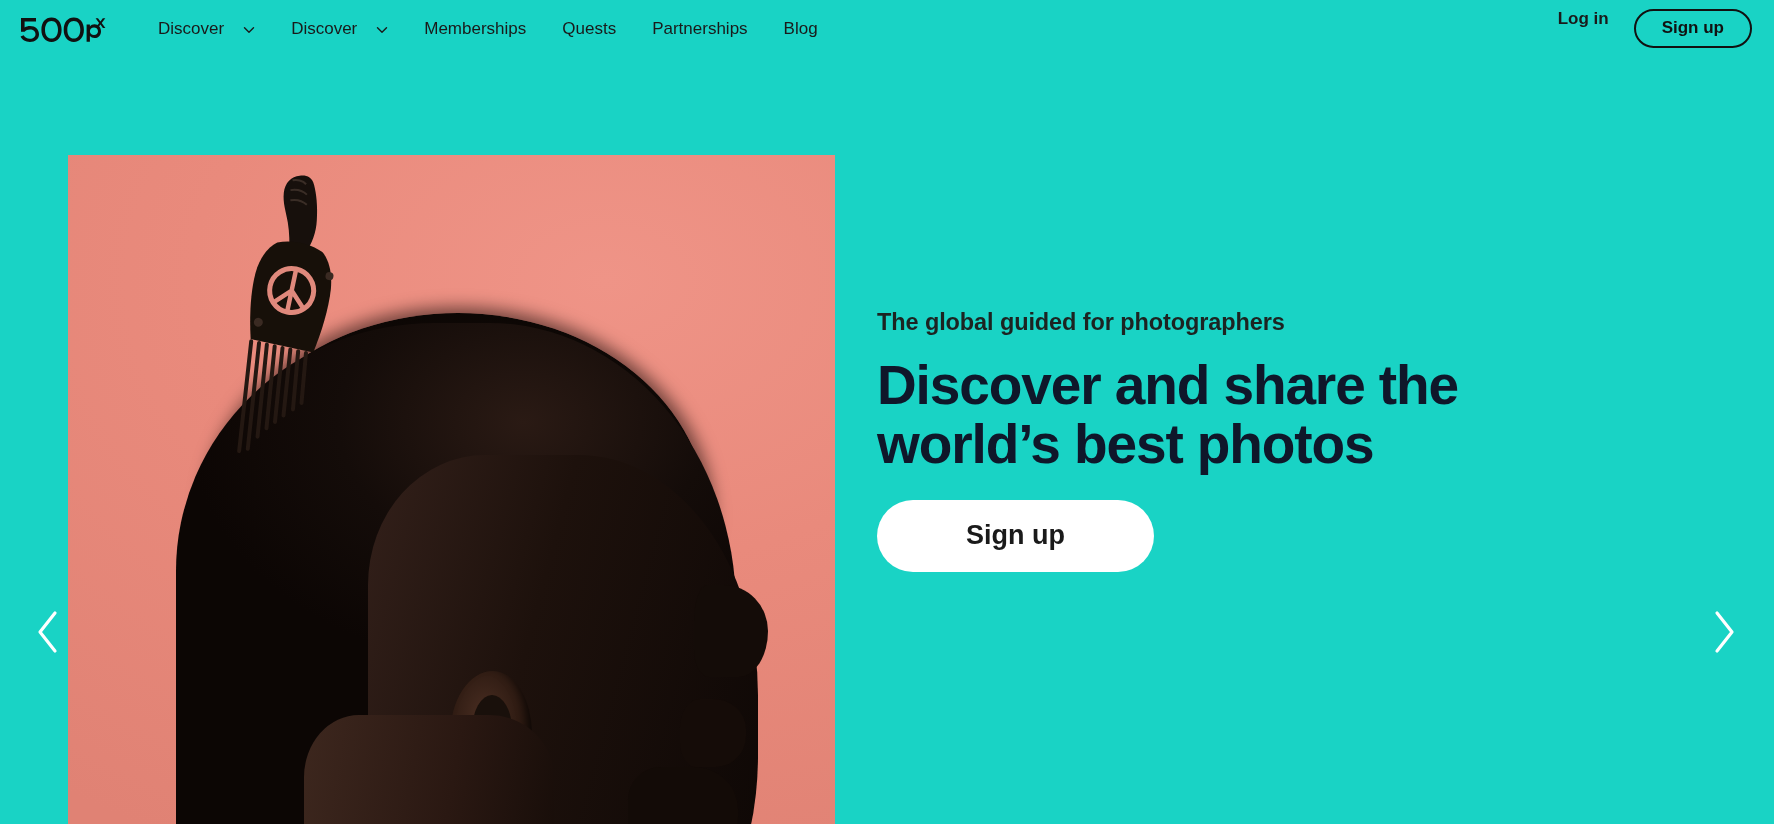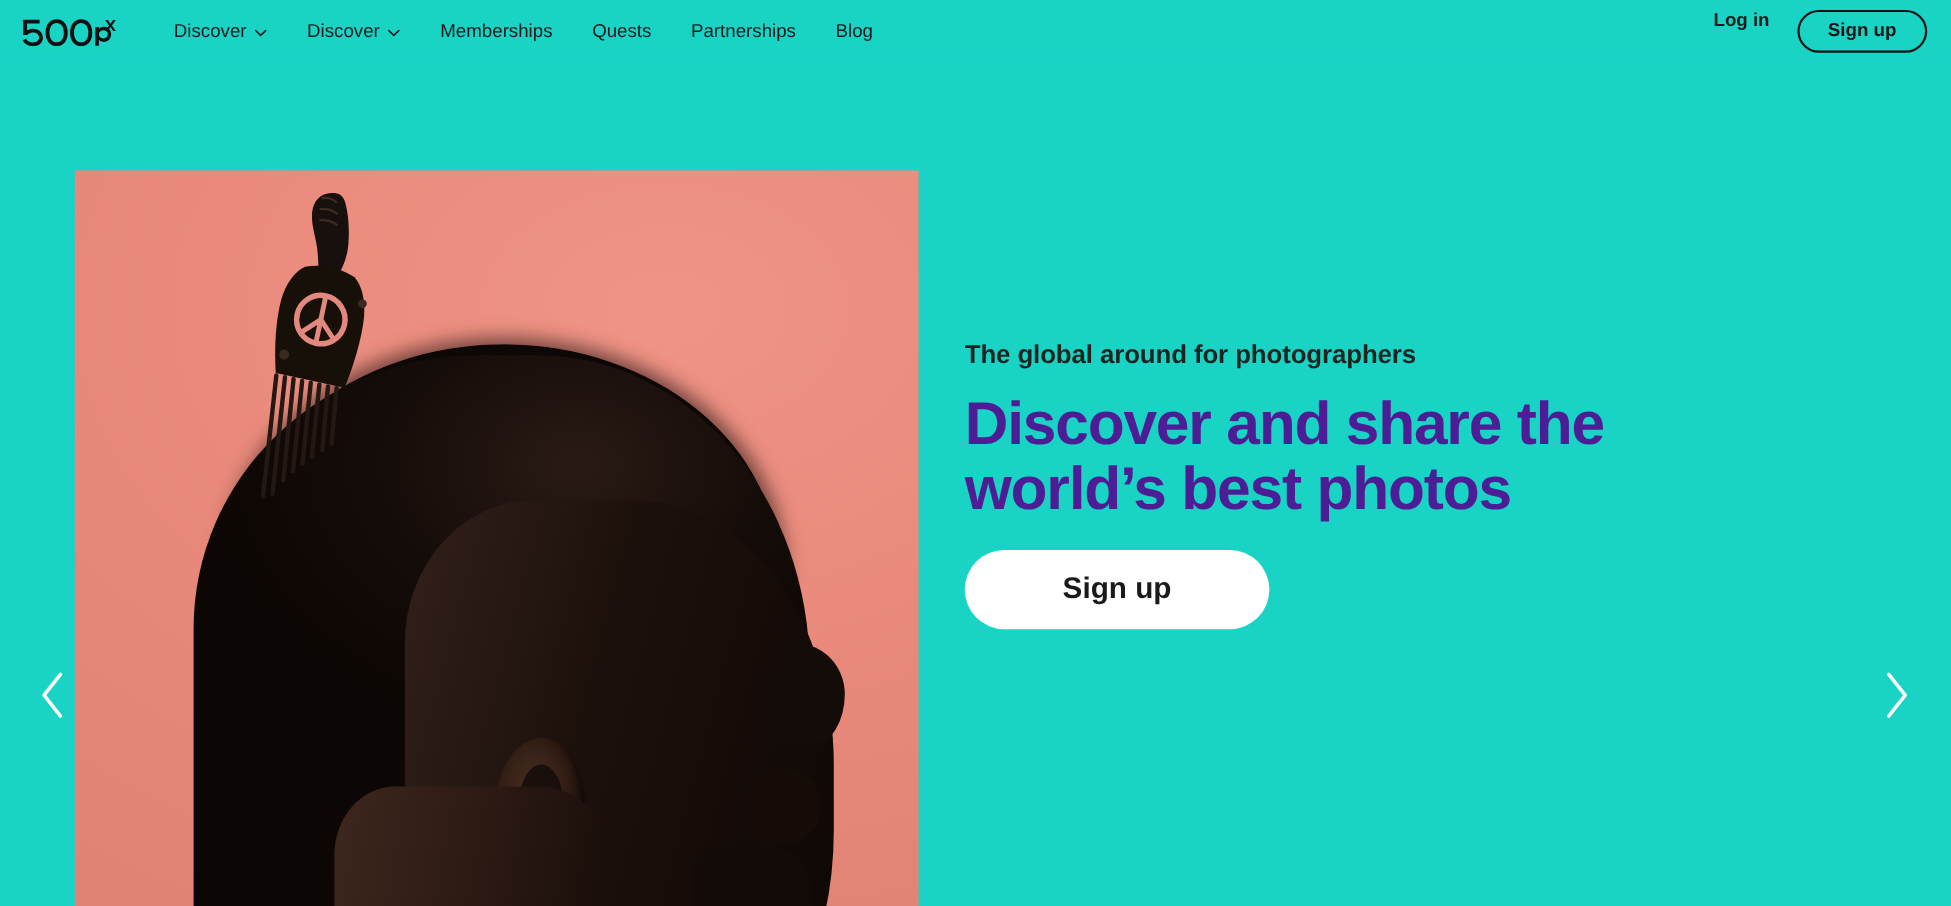--- a/index.html
+++ b/index.html
@@ -28,21 +28,21 @@
   }
   .logo svg { display:block; }
 
   .nav {
     display:flex; align-items:center;
     margin-left:52px;
     gap:0;
   }
   .nav-item {
     display:flex; align-items:center;
-    gap:7px;
+    gap:19px;
     color:#1a1a1a;
     font-size:17px;
     line-height:1;
     padding:0 18px;
     cursor:pointer;
     white-space:nowrap;
   }
   .nav-item:first-child { padding-left:0; }
   .chev-down {
     display:inline-block;
@@ -192,21 +192,21 @@
   .eyebrow {
     font-size:23.5px;
     font-weight:bold;
     color:#1c2422;
     letter-spacing:-0.1px;
     margin-bottom:20px;
   }
   .headline {
     font-size:55px;
     font-weight:bold;
-    color:#4c1d95;
+    color:#0f172a;
     line-height:1.06;
     letter-spacing:-1.1px;
     margin-bottom:27px;
     max-width:640px;
   }
   .subcopy {
     font-size:19px;
     color:#1e2726;
     line-height:1.45;
     max-width:660px;
@@ -359,18 +359,18 @@
             <line x1="73" y1="180" x2="80" y2="246"></line>
             <line x1="81" y1="180" x2="88" y2="238"></line>
             <line x1="89" y1="180" x2="95" y2="230"></line>
           </g>
         </svg>
       </div>
     </div>
   </div>
 
   <div class="hero-copy">
-    <div class="eyebrow">The global around for photographers</div>
+    <div class="eyebrow">The global guided for photographers</div>
     <h1 class="headline">Discover and share the world’s best photos</h1>
     <button class="cta">Sign up</button>
   </div>
 
 </div>
 
 </body></html>

